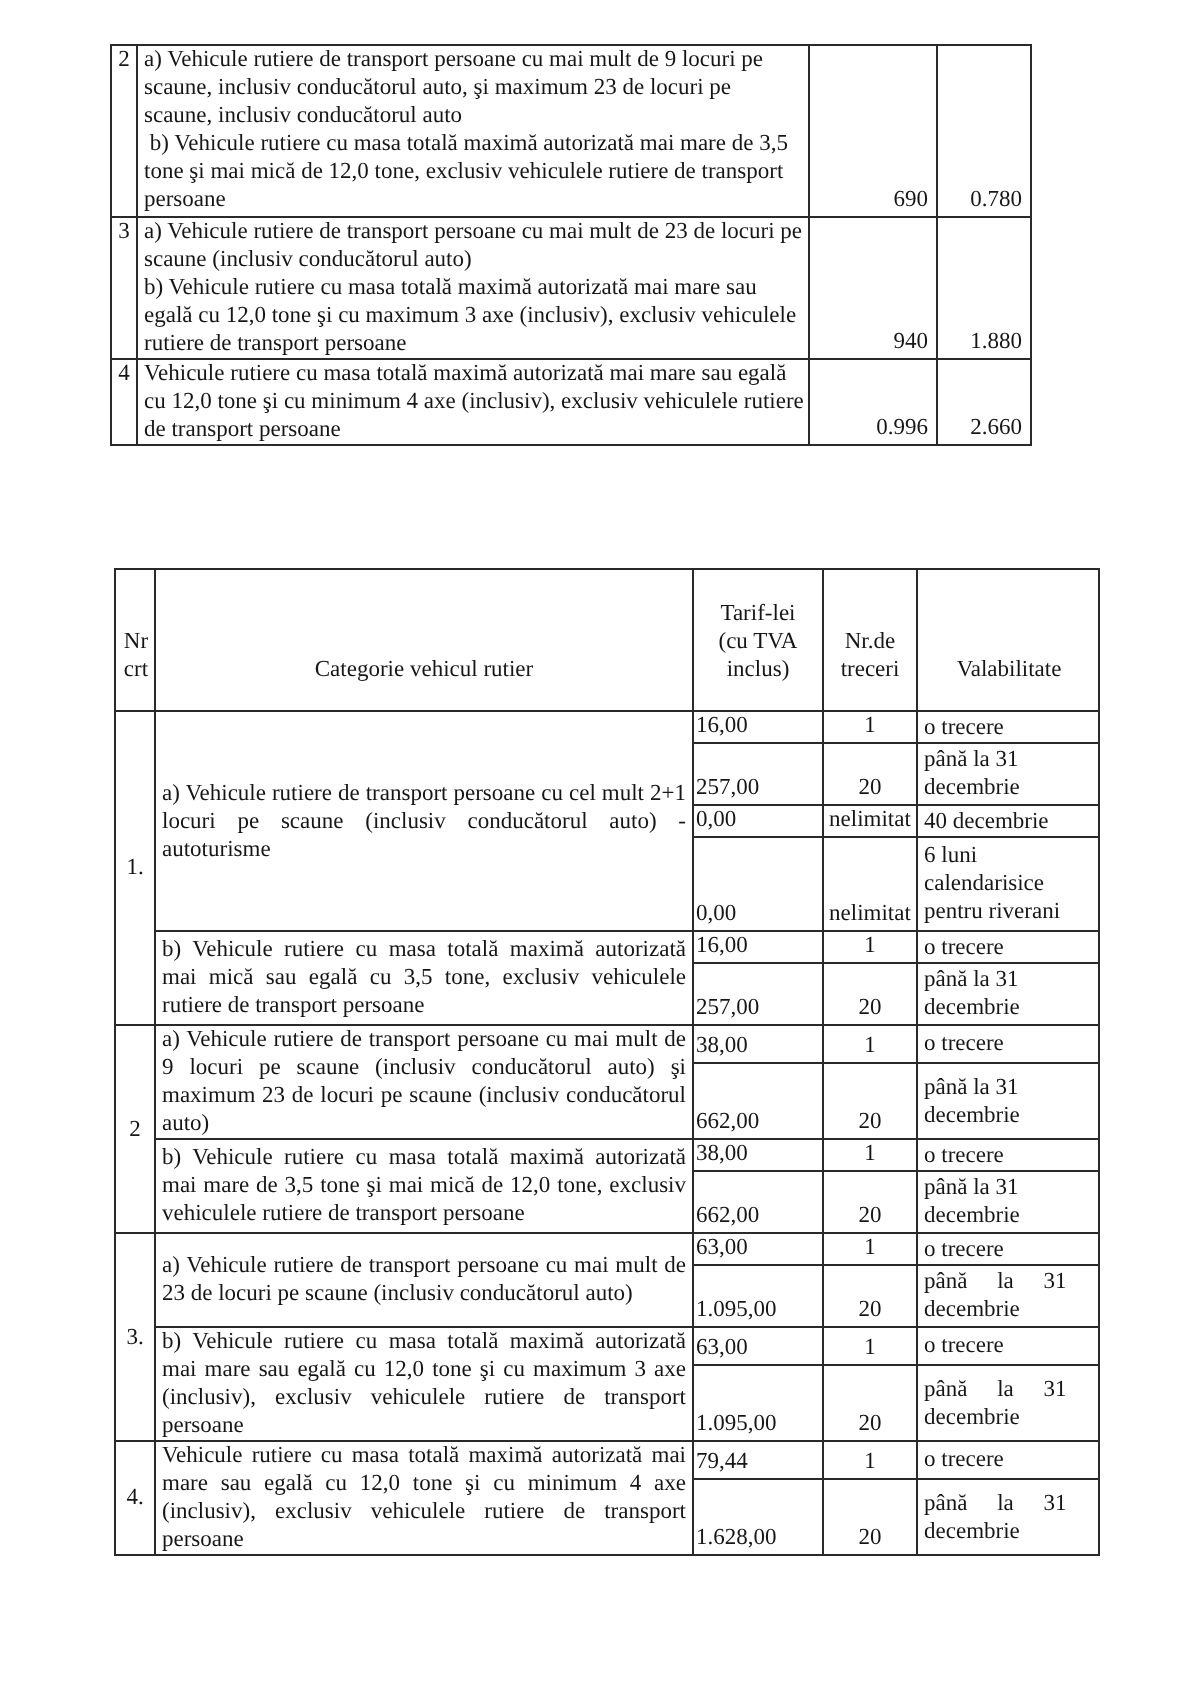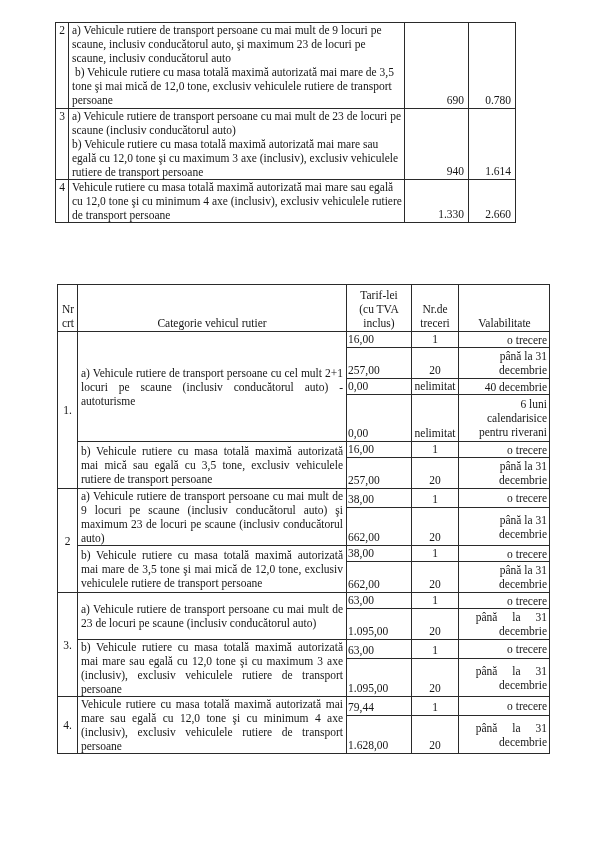--- a/index.html
+++ b/index.html
@@ -25,27 +25,27 @@
 
   
   .heading {
     position:absolute; left:46px; top:258px; width:550px;
     font-size:11.6px; font-weight:bold; line-height:14px;
     white-space:nowrap; margin:0;
   }
 
   
   .t2 { position:absolute; left:57px; top:284px; width:492px; }
-  .t2 th { vertical-align:bottom; text-align:center; white-space:pre-line; height:44px; padding:1px 2px; }
+  .t2 th { vertical-align:bottom; text-align:center; white-space:pre-line; height:44px; padding:13px 2px; }
   .t2 th.h-left { text-align:center; padding-left:3px; }
   .t2 td.nr2  { vertical-align:middle; text-align:center; padding:0 1px; }
   .t2 td.cat  { vertical-align:middle; text-align:justify; padding:0 3px; }
   .t2 td.tarif{ vertical-align:bottom; padding:0 4px 1px 1px; }
   .t2 td.trec { vertical-align:bottom; text-align:center; padding:0 1px 1px 1px; }
-  .t2 td.val  { vertical-align:middle; text-align:right; white-space:pre-line; padding:0 2px 0 3px; }
+  .t2 td.val  { vertical-align:middle; text-align:left; white-space:pre-line; padding:0 2px 0 3px; }
   .t2 td.val.just { word-spacing:12px; }
   .t2 tr.rh1 { height:16px; }
   .t2 tr.rh2 { height:31px; }
   .t2 tr.rh3 { height:47px; }
 </style>
 </head>
 <body>
 
 <div class="page">
 
@@ -62,26 +62,26 @@
       <td class="desc">a) Vehicule rutiere de transport persoane cu mai mult de 9 locuri pe scaune, inclusiv conducătorul auto, şi maximum 23 de locuri pe scaune, inclusiv conducătorul auto
  b) Vehicule rutiere cu masa totală maximă autorizată mai mare de 3,5 tone şi mai mică de 12,0 tone, exclusiv vehiculele rutiere de transport persoane</td>
       <td class="num">690</td>
       <td class="num">0.780</td>
     </tr>
     <tr class="row3">
       <td class="nr">3</td>
       <td class="desc">a) Vehicule rutiere de transport persoane cu mai mult de 23 de locuri pe scaune (inclusiv conducătorul auto)
 b) Vehicule rutiere cu masa totală maximă autorizată mai mare sau egală cu 12,0 tone şi cu maximum 3 axe (inclusiv), exclusiv vehiculele rutiere de transport persoane</td>
       <td class="num">940</td>
-      <td class="num">1.614</td>
+      <td class="num">1.880</td>
     </tr>
     <tr class="row4">
       <td class="nr">4</td>
       <td class="desc">Vehicule rutiere cu masa totală maximă autorizată mai mare sau egală cu 12,0 tone şi cu minimum 4 axe (inclusiv), exclusiv vehiculele rutiere de transport persoane</td>
-      <td class="num">1.330</td>
+      <td class="num">0.996</td>
       <td class="num">2.660</td>
     </tr>
   </tbody>
     </table>
 
 
   <table class="t2">
     <colgroup>
         <col style="width:20px">
         <col style="width:269px">

